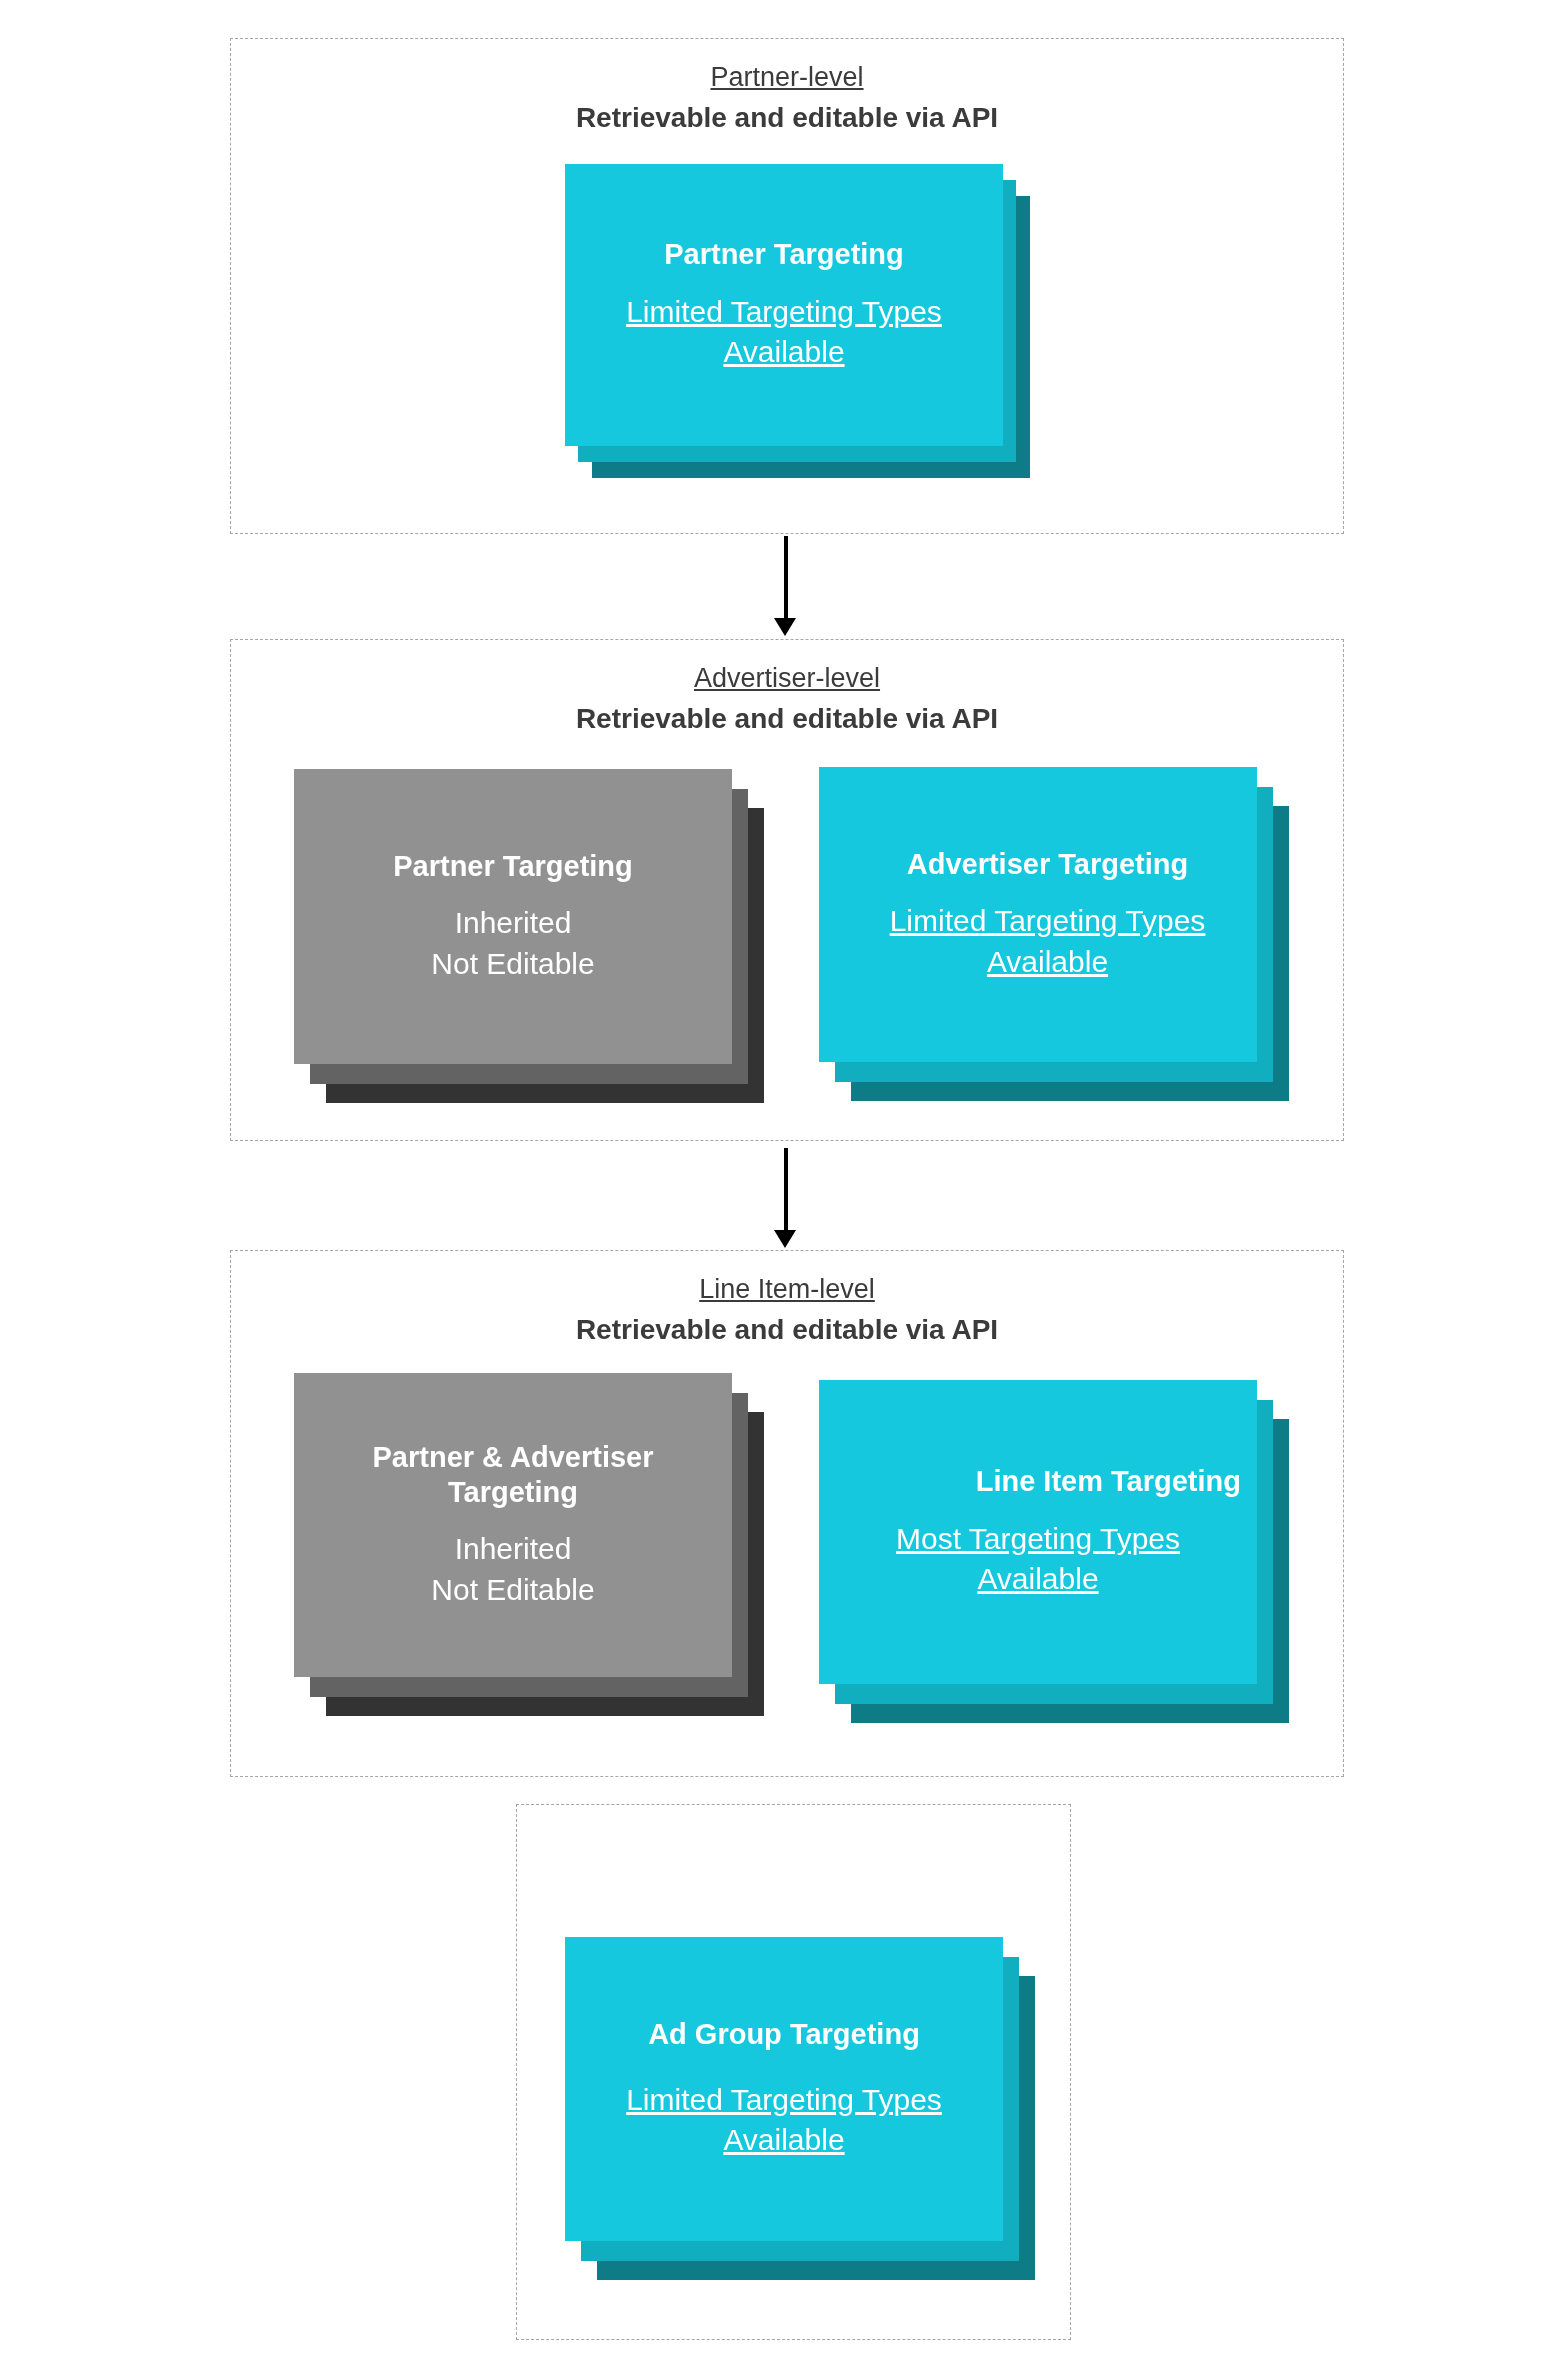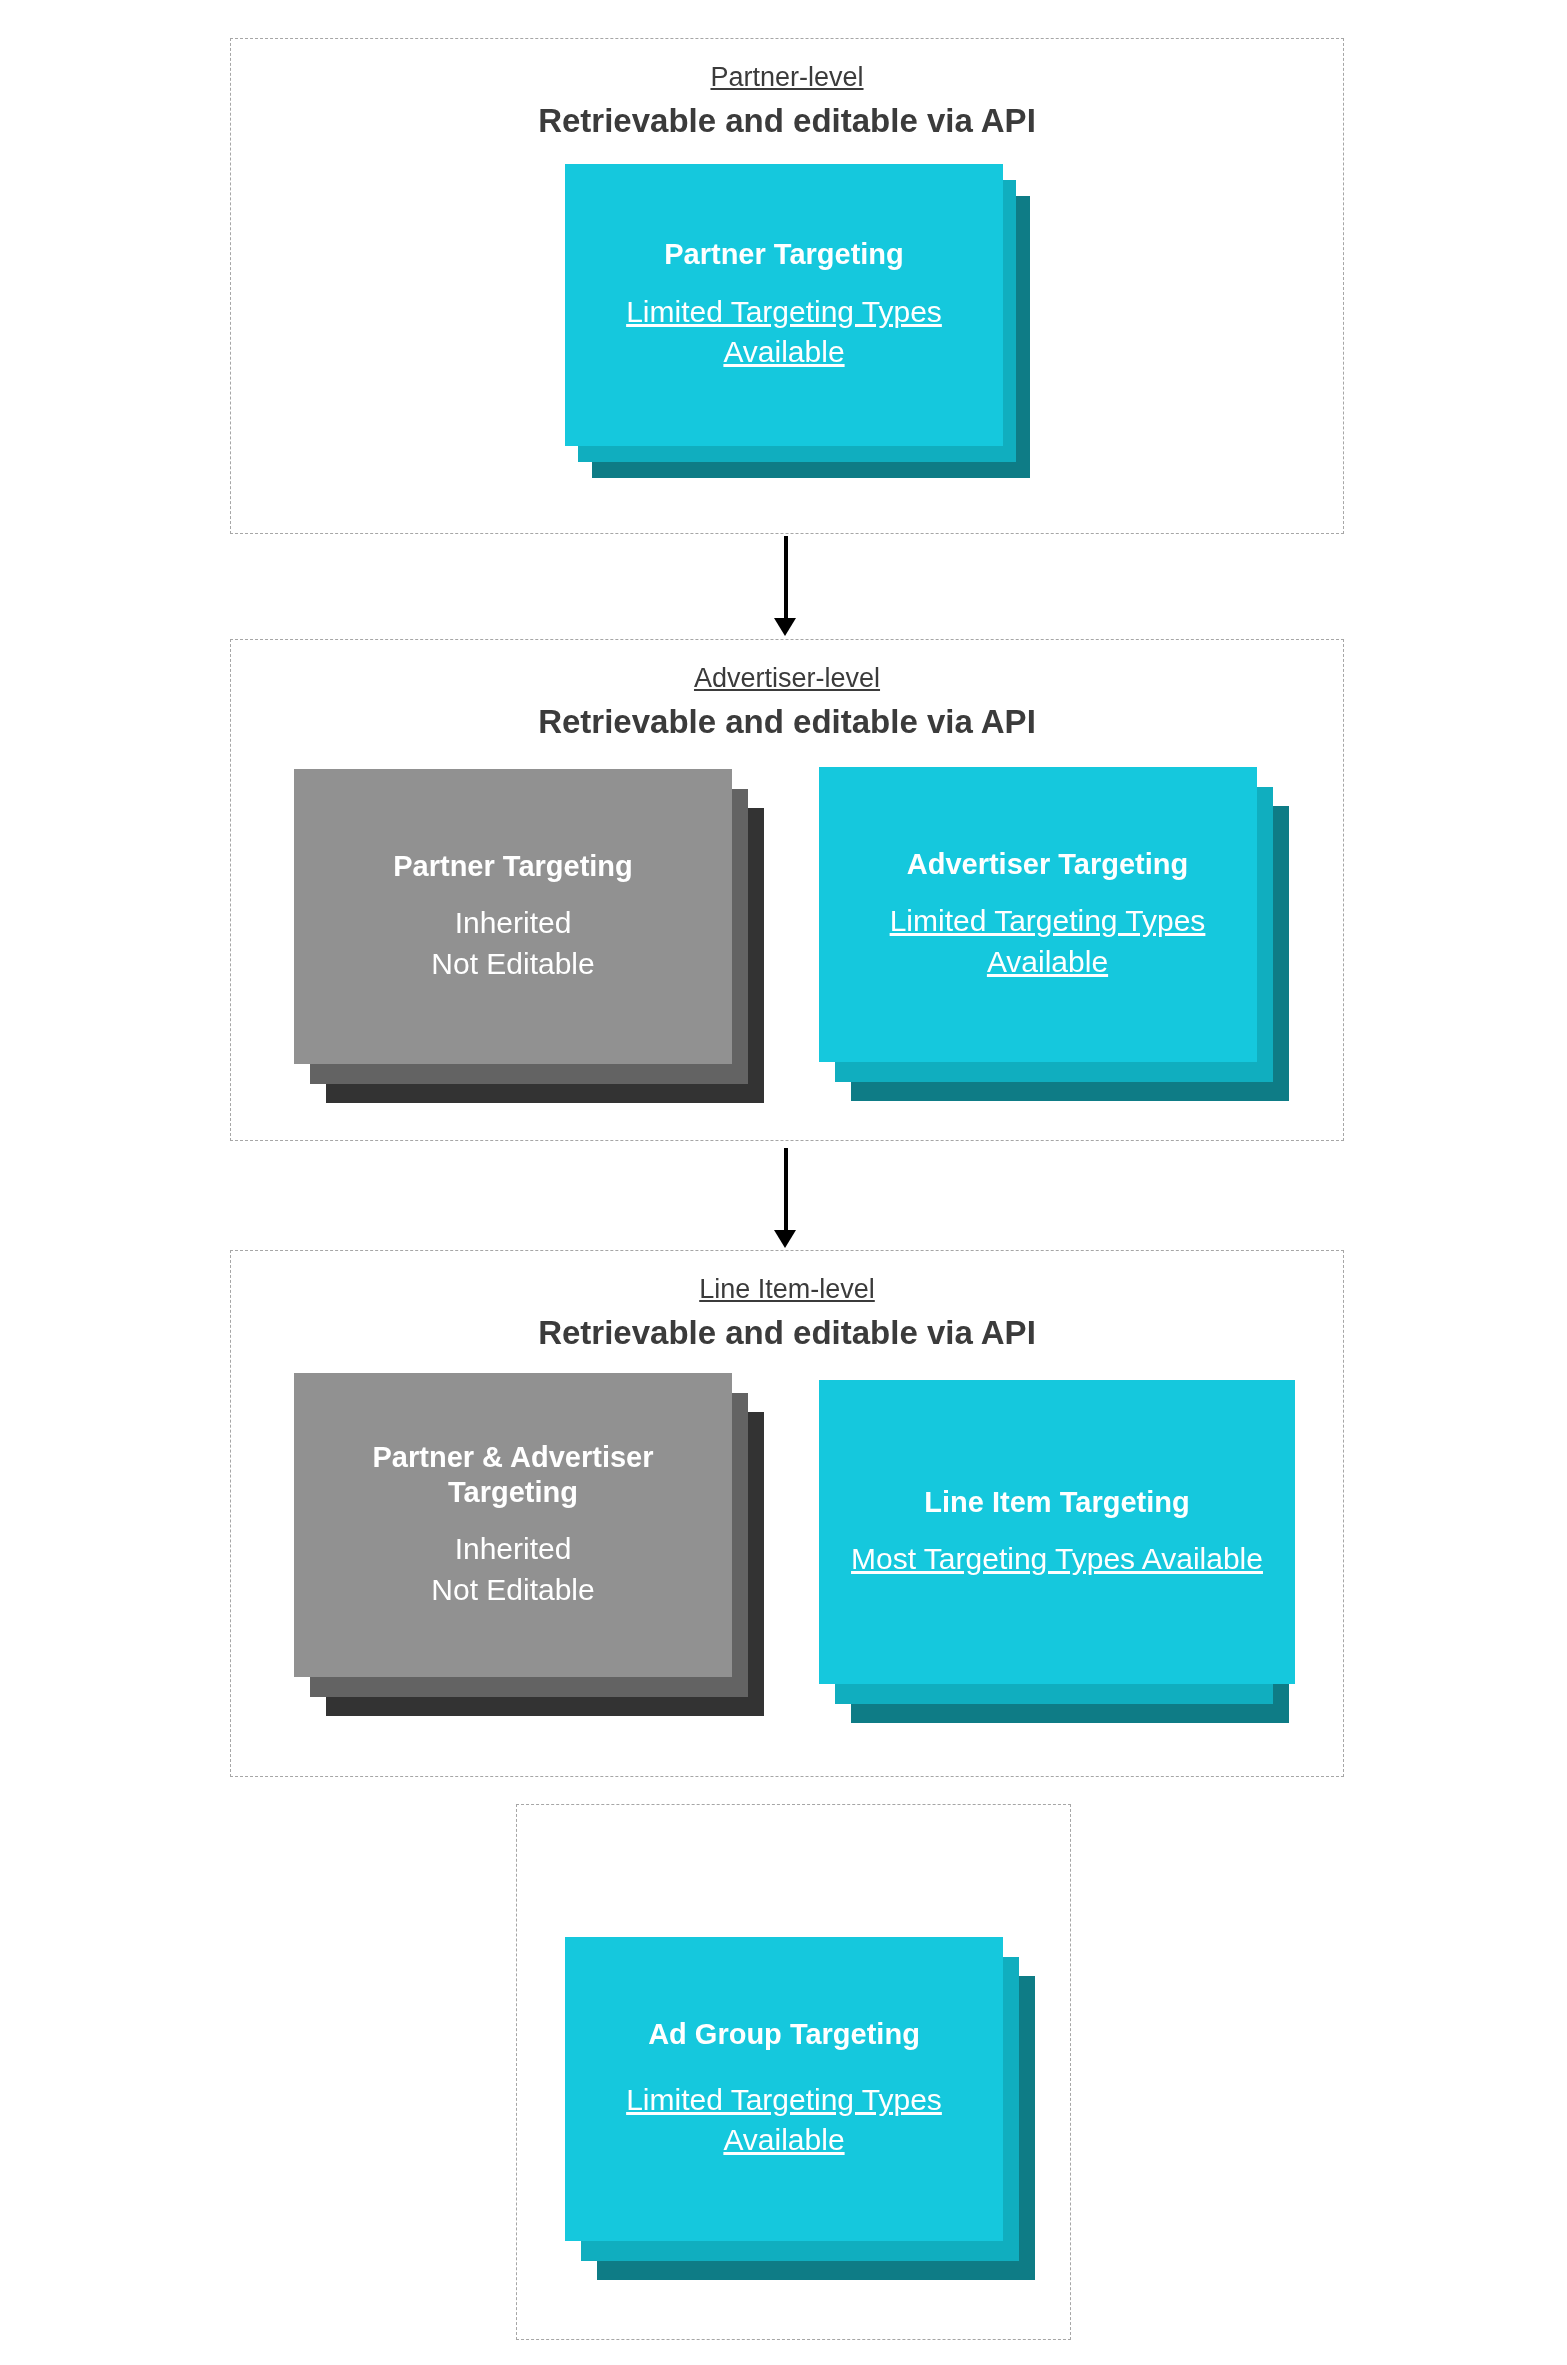--- a/index.html
+++ b/index.html
@@ -33,21 +33,21 @@
     padding-top: 19.6px;
   }
   .level-title {
     font-size: 27px;
     font-weight: 400;
     color: #3b3b3b;
     text-decoration: underline;
     line-height: 1.35;
   }
   .level-sub {
-    font-size: 33px;
+    font-size: 28px;
     font-weight: bold;
     color: #3b3b3b;
     line-height: 1.35;
     margin-top: 3.6px;
   }
   .level-sub.warn {
     color: #ff0000;
   }
 
   
@@ -185,21 +185,21 @@
       <div class="layer front gy-front" style="left:0px; top:0px; width:438px; height:304px;">
         <div class="card-title">Partner &amp; Advertiser Targeting</div>
         <div class="card-note" style="white-space: pre-line;">Inherited
 Not Editable</div>
       </div>
     </div>
 
     <div class="stack" style="left:588px; top:129px; width:473px; height:357px;">
       <div class="layer back2 cy-back" style="left:32px; top:39px; width:438px; height:304px;"></div>
       <div class="layer back1 cy-mid" style="left:16px; top:19.6px; width:438px; height:304px;"></div>
-      <div class="layer front cy-front" style="left:0px; top:0px; width:476px; height:304px;">
+      <div class="layer front cy-front" style="left:0px; top:0px; width:438px; height:304px;align-items:flex-end;">
         <div class="card-title">Line Item Targeting</div>
         <div class="card-note link">Most Targeting Types Available</div>
       </div>
     </div>
   </div>
 
   <div class="level-box" style="left:516px; top:1804px; width:555px; height:536px;">
 
     <div class="stack" style="left:48px; top:132px; width:473px; height:357px;">
       <div class="layer back2 cy-back" style="left:32px; top:39px; width:438px; height:304px;"></div>

